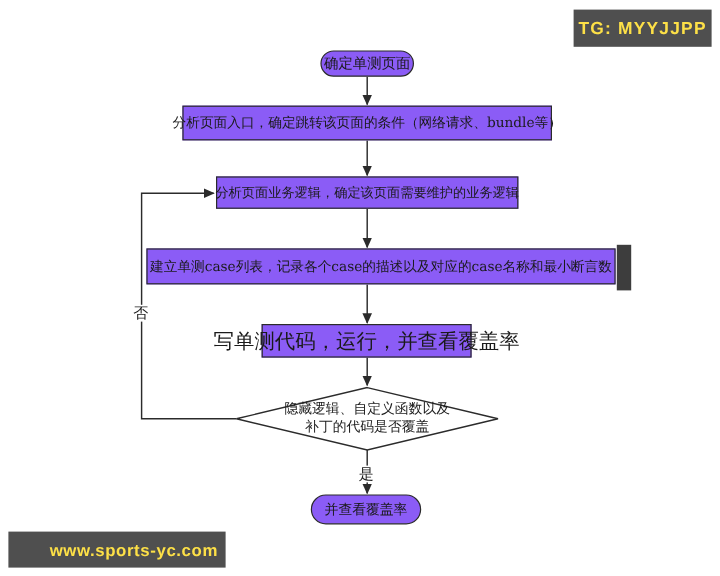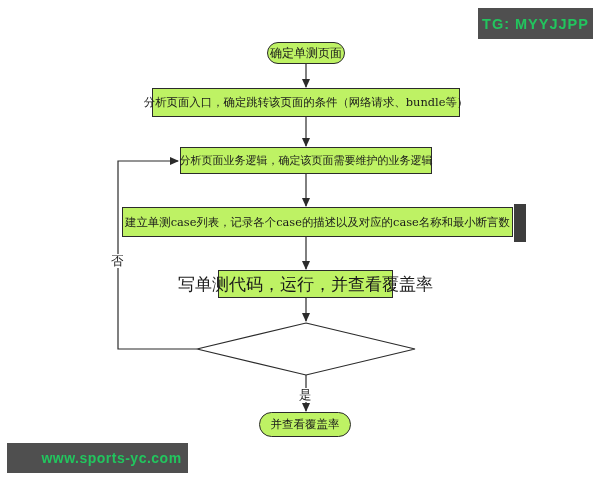--- a/index.html
+++ b/index.html
@@ -4,21 +4,21 @@
 <style>
   html,body{margin:0;padding:0;background:#e8e8e8;}
   #stage{
     position:relative;width:600px;height:480px;background:#ffffff;
     font-family:"DejaVu Serif","Liberation Serif",serif;color:#1a1a1a;
     overflow:hidden;margin:0 auto;
   }
   #connector-layer{position:absolute;left:0;top:0;width:600px;height:480px;}
   .node{
     position:absolute;display:flex;align-items:center;justify-content:center;
-    background:#bef264;border:1.2px solid #2b2b2b;box-sizing:border-box;
+    background:#8b5cf6;border:1.2px solid #2b2b2b;box-sizing:border-box;
     white-space:nowrap;
   }
   .stadium{border-radius:13px;}
   .process{border-radius:0;}
   #start-node{left:267px;top:42px;width:78px;height:22px;font-size:12px;}
   #process-box-1{left:152px;top:88px;width:308px;height:29px;font-size:11.4px;}
   #process-box-2{left:180px;top:147px;width:252px;height:27px;font-size:11px;}
   #process-box-3{left:122px;top:207px;width:391px;height:30px;font-size:11.4px;}
   #process-box-4{left:218px;top:270px;width:175px;height:28px;font-size:17px;}
   #end-node{left:259px;top:412px;width:92px;height:25px;font-size:11.5px;}
@@ -27,21 +27,21 @@
     position:absolute;left:196px;top:333px;width:220px;text-align:center;
     font-size:11.5px;line-height:15px;white-space:nowrap;
   }
   .branch-label{
     position:absolute;background:#ffffff;font-size:12.5px;padding:0 2px;line-height:14px;
   }
   #no-label{left:109px;top:254px;}
   #yes-label{left:297px;top:388px;}
   .badge{
     position:absolute;display:flex;align-items:center;justify-content:center;
-    color:#22c55e;font-family:"Liberation Sans","DejaVu Sans",sans-serif;
+    color:#fde047;font-family:"Liberation Sans","DejaVu Sans",sans-serif;
     font-weight:bold;
   }
   #tg-badge{left:478px;top:8px;width:115px;height:31px;font-size:14.5px;letter-spacing:1px;}
   #site-badge{left:7px;top:443px;width:153px;height:30px;font-size:14px;letter-spacing:0.5px;}
 </style>
 </head>
 <body>
 
 <div id="stage">
 
@@ -66,20 +66,24 @@
 
   <div class="node process" id="process-box-1">分析页面入口，确定跳转该页面的条件（网络请求、bundle等）</div>
 
   <div class="node process" id="process-box-2">分析页面业务逻辑，确定该页面需要维护的业务逻辑</div>
 
   <div class="node process" id="process-box-3">建立单测case列表，记录各个case的描述以及对应的case名称和最小断言数</div>
   <div id="dark-strip"></div>
 
   <div class="node process" id="process-box-4">写单测代码，运行，并查看覆盖率</div>
 
+  <div id="decision-label">
+    <span>隐藏逻辑、自定义函数以及</span><br>
+    <span>补丁的代码是否覆盖</span>
+  </div>
 
   <span class="branch-label" id="no-label">否</span>
 
   <span class="branch-label" id="yes-label">是</span>
 
   <div class="node stadium" id="end-node">并查看覆盖率</div>
 
   <div class="badge" id="tg-badge" style="background: rgb(79, 79, 79);">TG: MYYJJPP</div>
 
   <div class="badge" id="site-badge" style="background: rgb(79, 79, 79); padding-left: 28px;">www.sports-yc.com</div>

